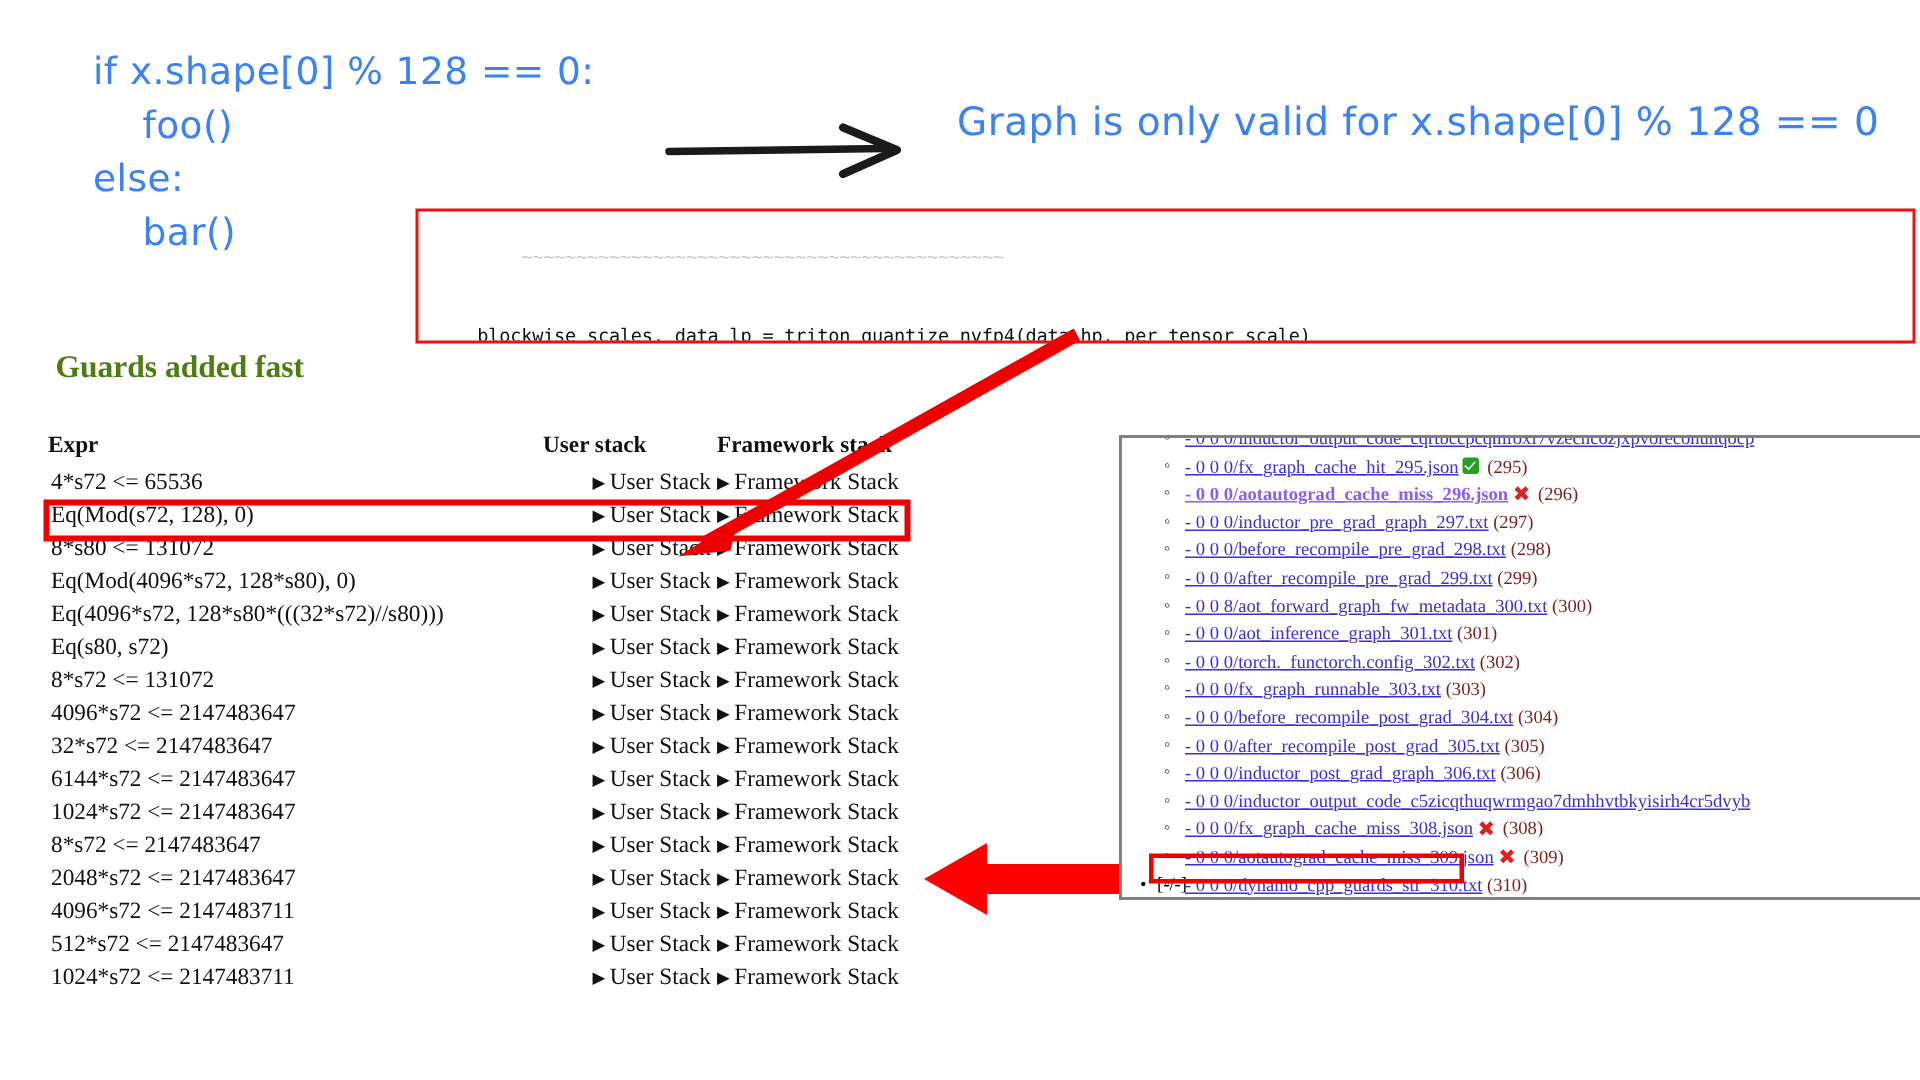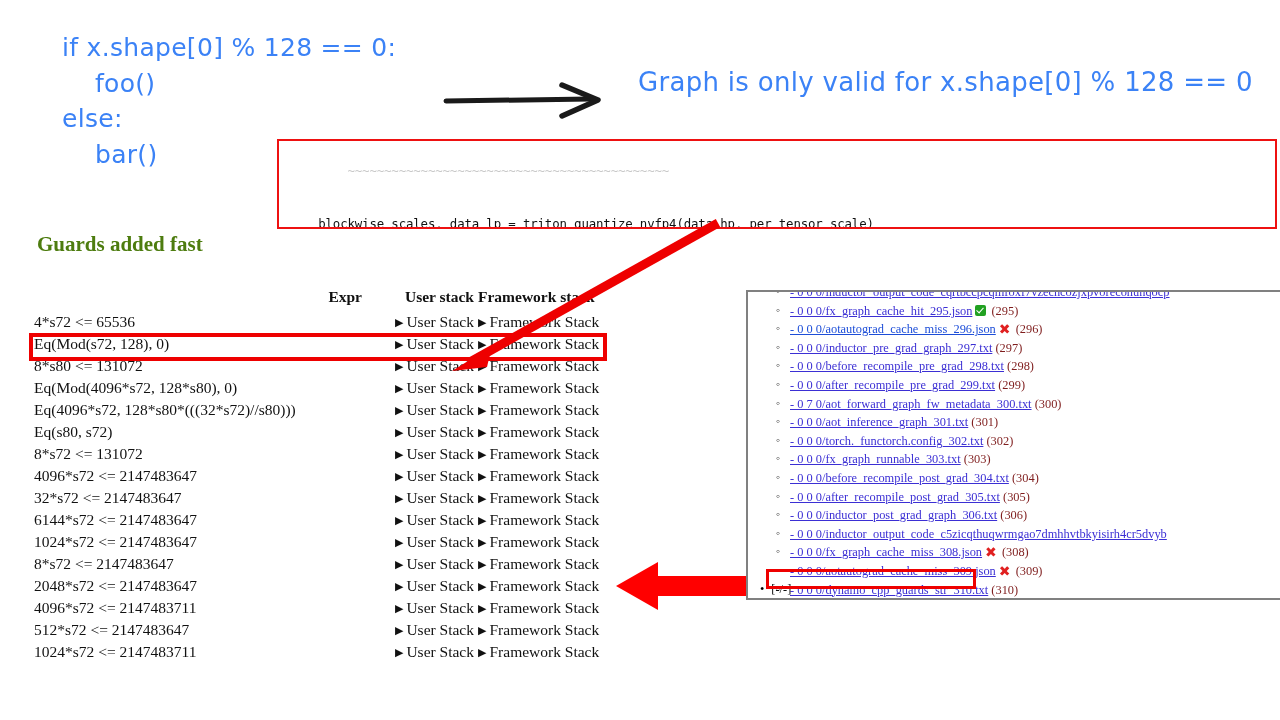--- a/index.html
+++ b/index.html
@@ -91,21 +91,21 @@
     width: 610px;
     border-collapse: collapse;
     font-family: "Liberation Serif", serif;
     font-size: 15.5px;
     color: #111111;
   }
   #guards-table th {
     font-weight: bold;
     font-size: 15.5px;
     padding: 0 0 5px 0;
-    text-align: right;
+    text-align: left;
     white-space: nowrap;
   }
   #guards-table th.expr-head { width: 330px; }
   #guards-table th.user-head { width: 112px; }
   #guards-table th.fw-head { text-align: left; padding-left: 4px; }
   #guards-table td {
     padding: 2px 0;
     white-space: nowrap;
     vertical-align: baseline;
   }
@@ -187,21 +187,21 @@
     position: absolute;
     left: 28px;
     top: -1px;
     font-size: 12px;
     color: #333333;
   }
   .alink {
     color: #3b2fd4;
     text-decoration: underline;
   }
-  .alink.visited { color: #1d4ed8; }
+  .alink.visited { color: #8b5cf6; font-weight: bold; }
   .ok-badge {
     display: inline-block;
     width: 11px;
     height: 11px;
     background: #21a121;
     border-radius: 2px;
     position: relative;
     vertical-align: -1px;
     margin: 0 2px 0 3px;
   }
@@ -386,21 +386,21 @@
 </svg>
 
 <div id="artifacts-panel">
   <ul id="artifacts-list">
       <li><a class="alink">- 0 0 0/inductor_output_code_cqrtbccpcqmfoxf7vzecncozjxpvoreconunqocp</a></li>
       <li><a class="alink">- 0 0 0/fx_graph_cache_hit_295</a><span class="alink">.json</span><span class="ok-badge"></span><span class="count"> (295)</span></li>
       <li><a class="alink visited">- 0 0 0/aotautograd_cache_miss_296</a><span class="alink visited">.json</span><span class="x-badge">✖</span><span class="count"> (296)</span></li>
       <li><a class="alink">- 0 0 0/inductor_pre_grad_graph_297.txt</a><span class="count"> (297)</span></li>
       <li><a class="alink">- 0 0 0/before_recompile_pre_grad_298.txt</a><span class="count"> (298)</span></li>
       <li><a class="alink">- 0 0 0/after_recompile_pre_grad_299.txt</a><span class="count"> (299)</span></li>
-      <li><a class="alink">- 0 7 0/aot_forward_graph_fw_metadata_300.txt</a><span class="count"> (300)</span></li>
+      <li><a class="alink">- 0 0 8/aot_forward_graph_fw_metadata_300.txt</a><span class="count"> (300)</span></li>
       <li><a class="alink">- 0 0 0/aot_inference_graph_301.txt</a><span class="count"> (301)</span></li>
       <li><a class="alink">- 0 0 0/torch._functorch.config_302.txt</a><span class="count"> (302)</span></li>
       <li><a class="alink">- 0 0 0/fx_graph_runnable_303.txt</a><span class="count"> (303)</span></li>
       <li><a class="alink">- 0 0 0/before_recompile_post_grad_304.txt</a><span class="count"> (304)</span></li>
       <li><a class="alink">- 0 0 0/after_recompile_post_grad_305.txt</a><span class="count"> (305)</span></li>
       <li><a class="alink">- 0 0 0/inductor_post_grad_graph_306.txt</a><span class="count"> (306)</span></li>
       <li><a class="alink">- 0 0 0/inductor_output_code_c5zicqthuqwrmgao7dmhhvtbkyisirh4cr5dvyb</a></li>
       <li><a class="alink">- 0 0 0/fx_graph_cache_miss_308</a><span class="alink">.json</span><span class="x-badge">✖</span><span class="count"> (308)</span></li>
       <li><a class="alink">- 0 0 0/aotautograd_cache_miss_309</a><span class="alink">.json</span><span class="x-badge">✖</span><span class="count"> (309)</span></li>
       <li><a class="alink">- 0 0 0/dynamo_cpp_guards_str_310.txt</a><span class="count"> (310)</span></li>

